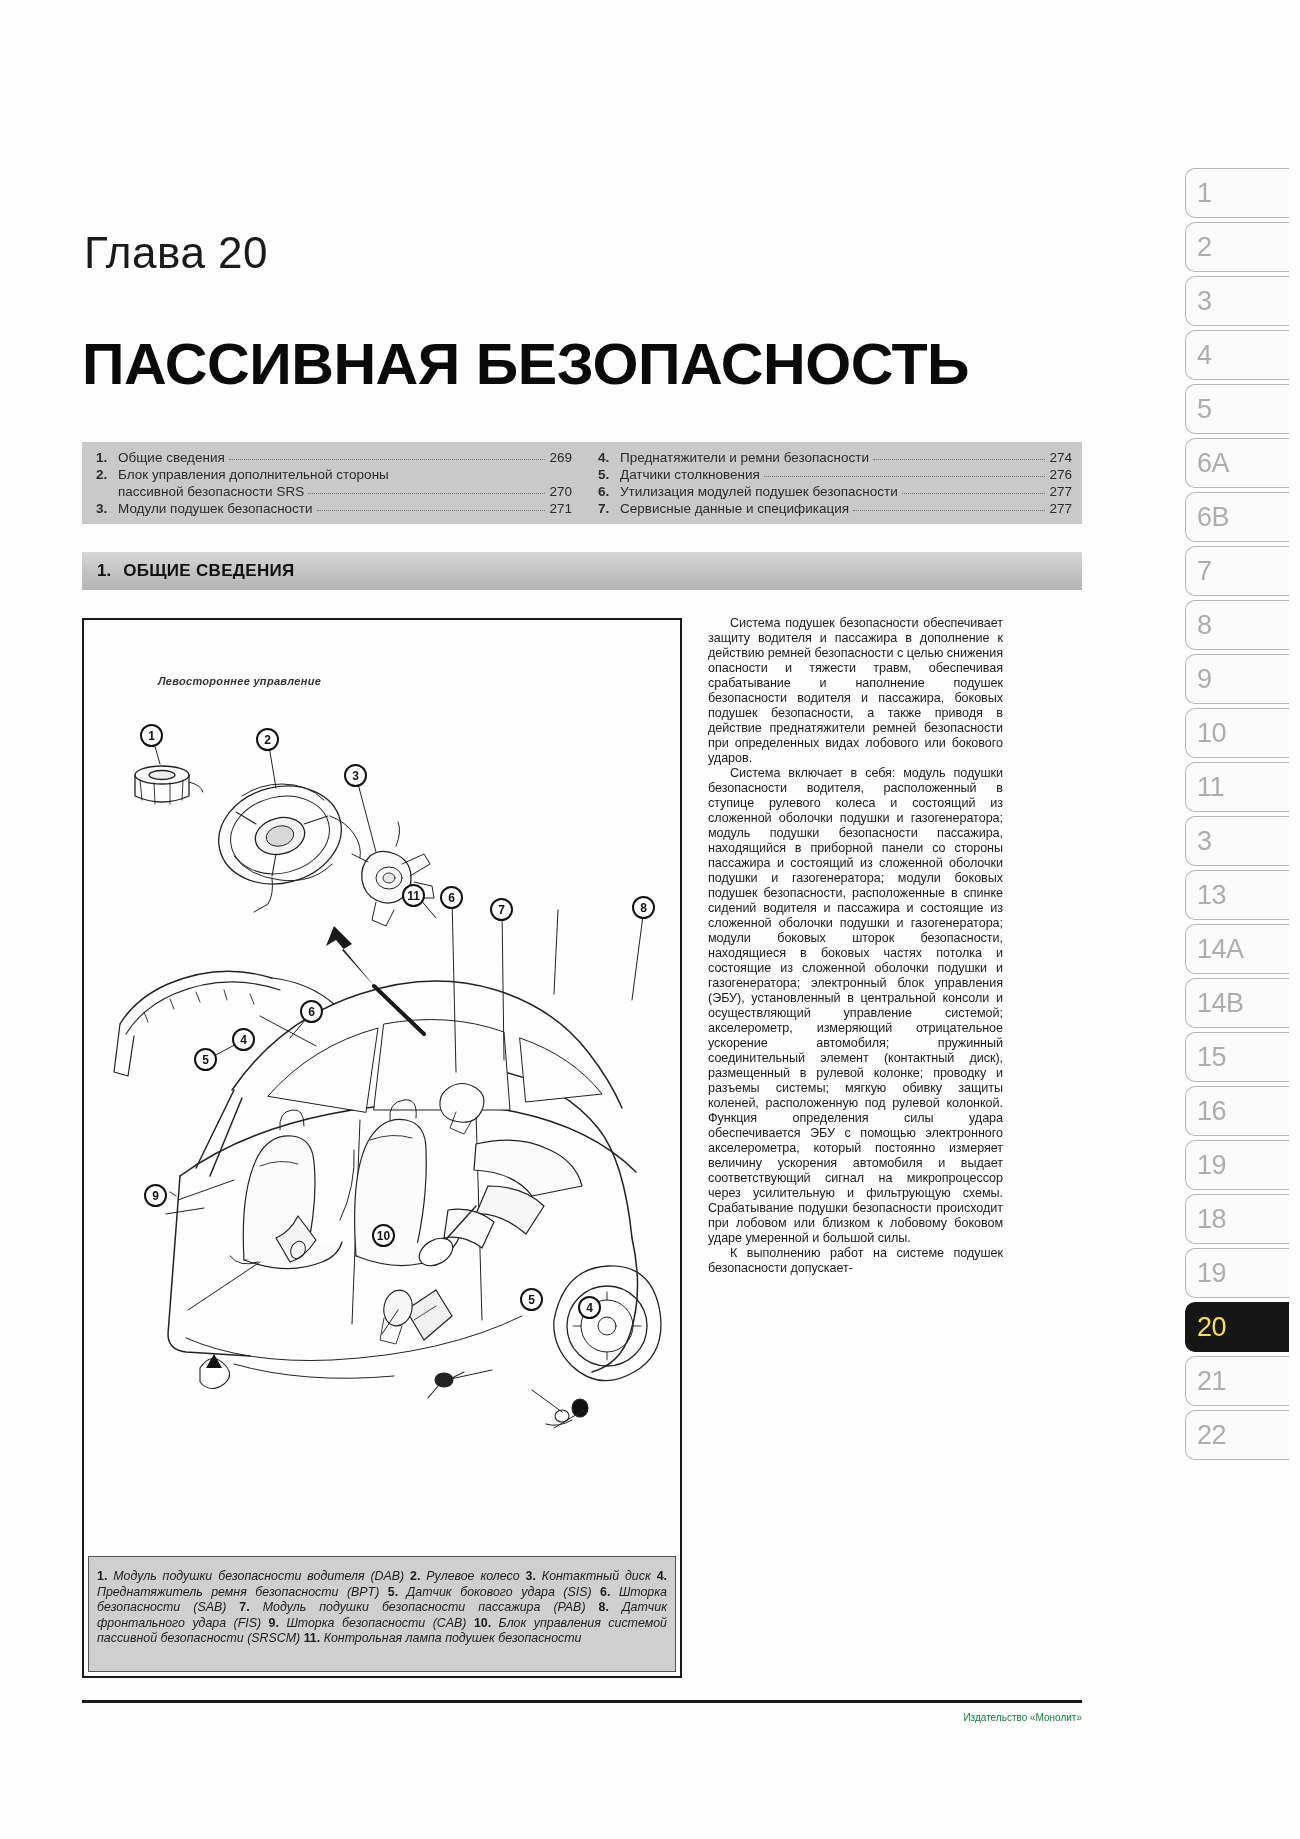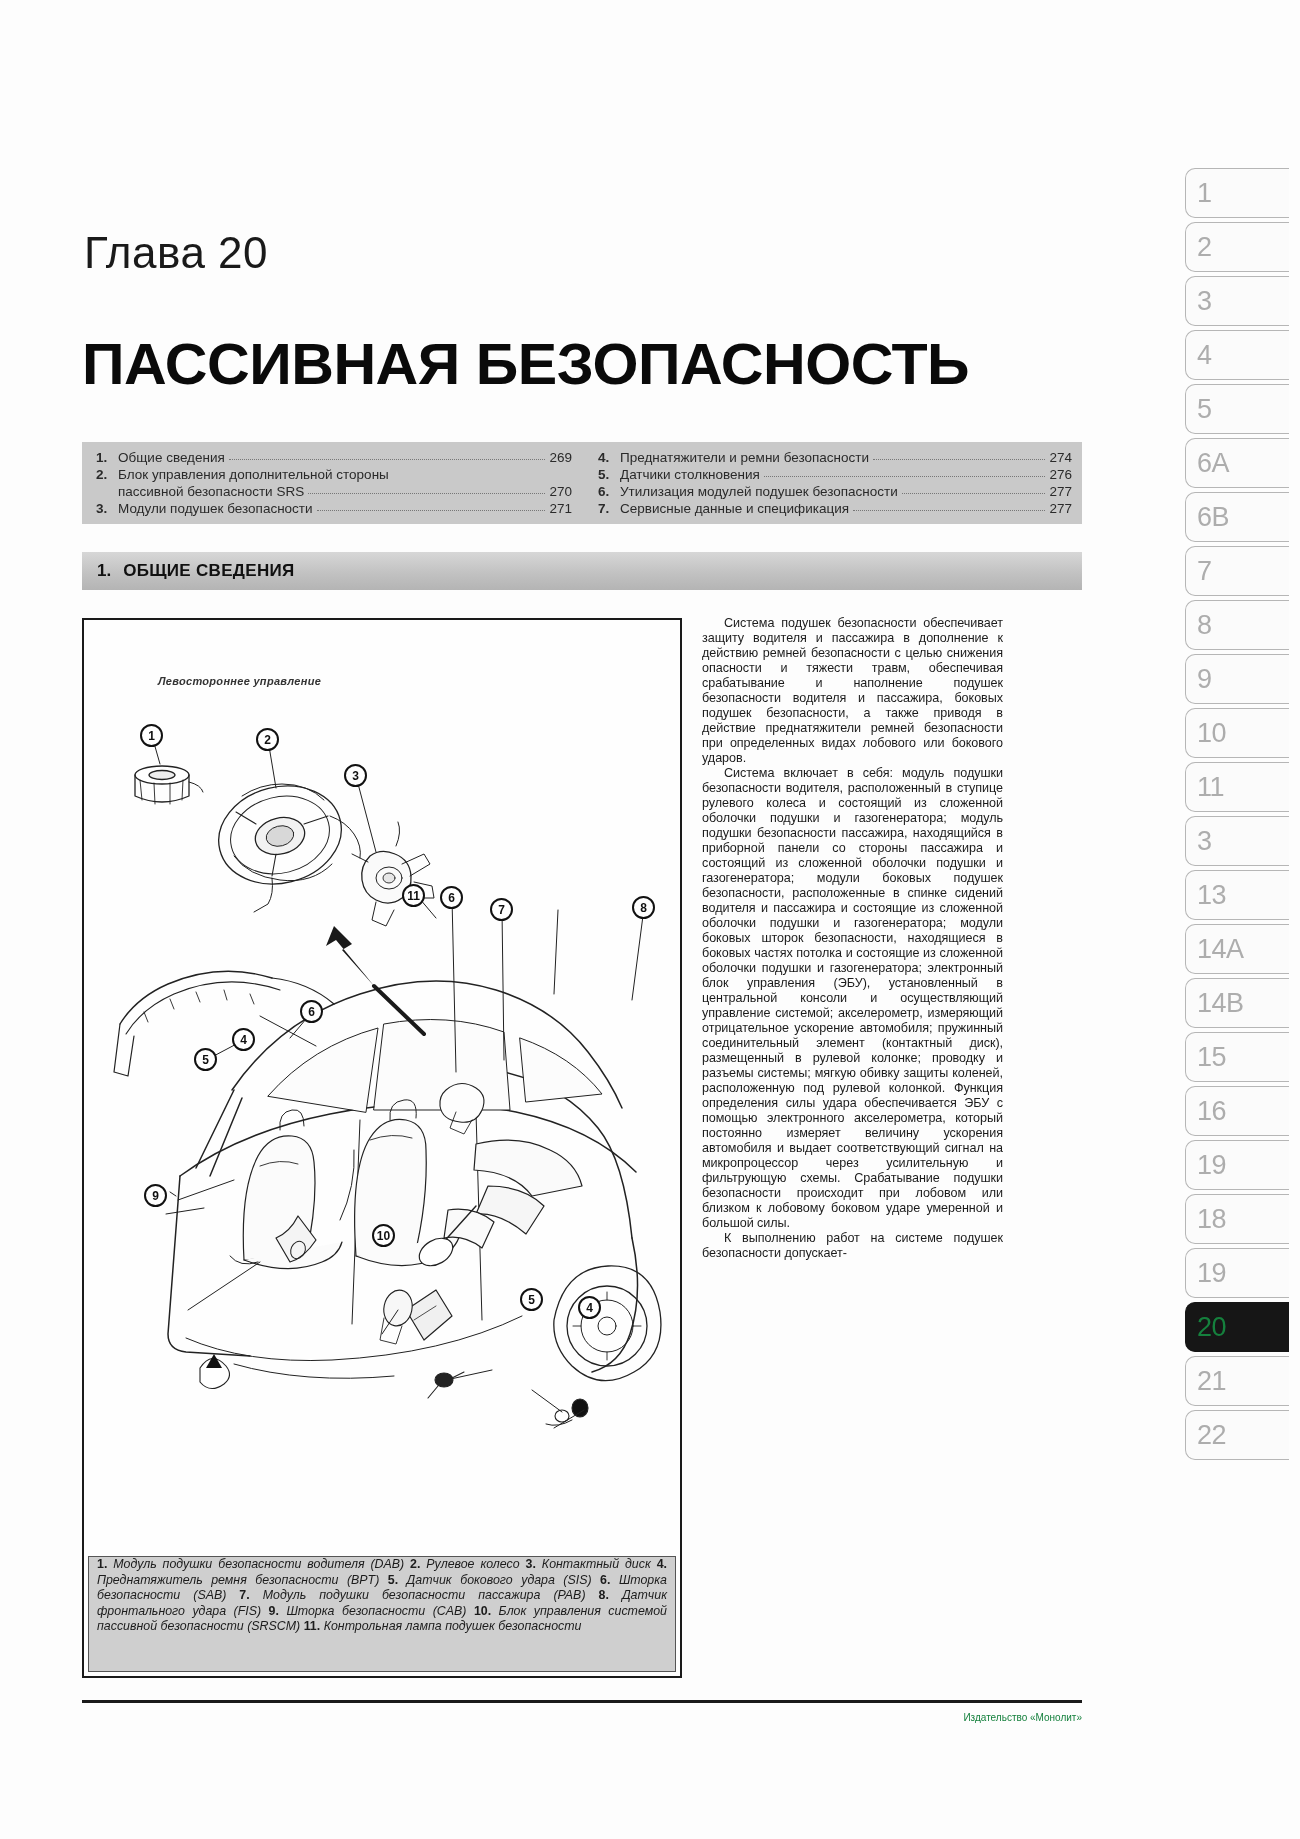--- a/index.html
+++ b/index.html
@@ -176,21 +176,21 @@
   
   #fig-caption {
     position: absolute;
     left: 88px;
     top: 1556px;
     width: 588px;
     height: 116px;
     background: #cfcfcf;
     border: 1px solid #555;
     box-sizing: border-box;
-    padding: 0 8px 4px 8px;
+    padding: 12px 8px 4px 8px;
     font-size: 12.4px;
     line-height: 15.6px;
     font-style: italic;
     color: #1c1c1c;
     text-align: justify;
   }
   #fig-caption b { font-style: normal; font-weight: 700; }
 
   
   #body-col {
@@ -198,21 +198,21 @@
     left: 700px;
     top: 616px;
     width: 303px;
     font-size: 12.6px;
     line-height: 15.0px;
     text-align: justify;
     color: #1b1b1b;
     letter-spacing: -0.05px;
   }
   #body-col p {
-    margin: 0 0 0 2px;
+    margin: 0 0 0 8px;
     text-indent: 22px;
   }
 
   
   #footer-rule {
     position: absolute;
     left: 82px;
     top: 1700px;
     width: 1000px;
     height: 3px;
@@ -249,21 +249,21 @@
     margin-left: 11px;
     font-size: 27px;
     color: #adadad;
     font-weight: 400;
     letter-spacing: -0.5px;
   }
   .tab.active {
     background: #161616;
     border-color: #161616;
   }
-  .tab.active span { color: #15803d; text-align: right; }
+  .tab.active span { color: #fde047; text-align: right; }
 </style>
 </head>
 <body>
 
 <div id="page">
 
   <div id="chapter-label">Глава 20</div>
   <div id="chapter-title">ПАССИВНАЯ БЕЗОПАСНОСТЬ</div>
 
   <div id="toc">

